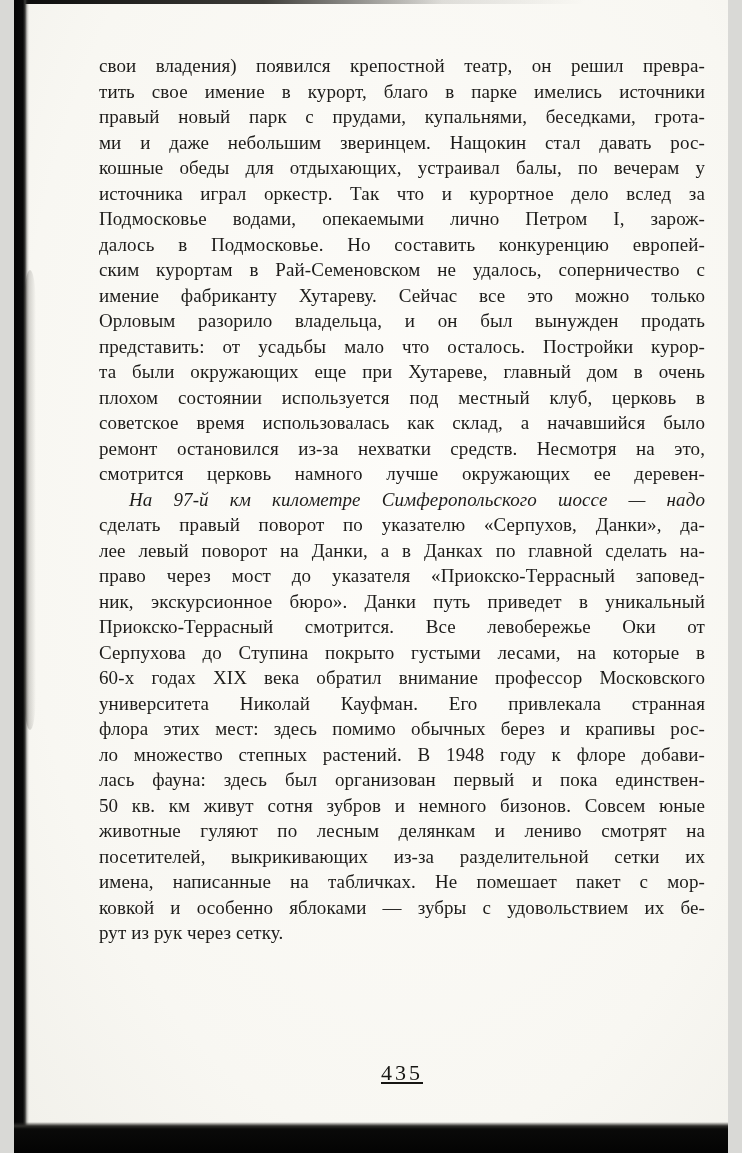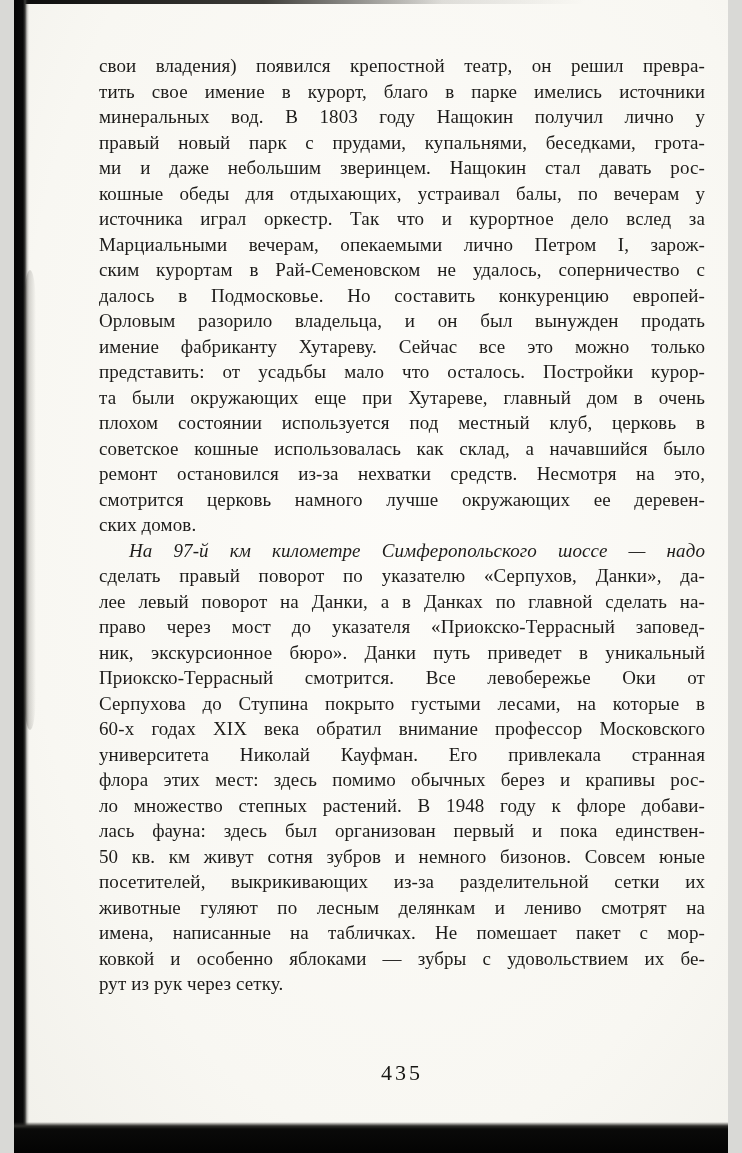--- a/index.html
+++ b/index.html
@@ -72,69 +72,68 @@
   .line.indent { text-indent: 30px; font-style: italic; }
   .page-number {
     position: absolute;
     left: 85px;
     top: 1060px;
     width: 606px;
     text-align: center;
     font-size: 22px;
     letter-spacing: 3px;
     color: #161512;
+    text-decoration: underline;
   }
 </style>
 </head>
 <body>
 
 <div class="page">
   <div class="edge-top"></div>
   <div class="edge-left"></div>
   <div class="edge-left-smudge"></div>
   <div class="edge-bottom"></div>
 
   <div class="text-block">
       <div class="paragraph">
         <div class="line">свои владения) появился крепостной театр, он решил превра-</div>
         <div class="line">тить свое имение в курорт, благо в парке имелись источники</div>
-        <div class="line">минеральных вод. В 1803 году Нащокин получил лично у</div>
         <div class="line">правый новый парк с прудами, купальнями, беседками, грота-</div>
         <div class="line">ми и даже небольшим зверинцем. Нащокин стал давать рос-</div>
         <div class="line">кошные обеды для отдыхающих, устраивал балы, по вечерам у</div>
         <div class="line">источника играл оркестр. Так что и курортное дело вслед за</div>
-        <div class="line">Марциальными вечерам, опекаемыми лично Петром I, зарож-</div>
+        <div class="line">Подмосковье водами, опекаемыми лично Петром I, зарож-</div>
+        <div class="line">далось в Подмосковье. Но составить конкуренцию европей-</div>
         <div class="line">ским курортам в Рай-Семеновском не удалось, соперничество с</div>
-        <div class="line">далось в Подмосковье. Но составить конкуренцию европей-</div>
+        <div class="line">имение фабриканту Хутареву. Сейчас все это можно только</div>
         <div class="line">Орловым разорило владельца, и он был вынужден продать</div>
-        <div class="line">имение фабриканту Хутареву. Сейчас все это можно только</div>
         <div class="line">представить: от усадьбы мало что осталось. Постройки курор-</div>
         <div class="line">та были окружающих еще при Хутареве, главный дом в очень</div>
         <div class="line">плохом состоянии используется под местный клуб, церковь в</div>
-        <div class="line">советское кошные использовалась как склад, а начавшийся было</div>
+        <div class="line">советское время использовалась как склад, а начавшийся было</div>
         <div class="line">ремонт остановился из-за нехватки средств. Несмотря на это,</div>
         <div class="line">смотрится церковь намного лучше окружающих ее деревен-</div>
-        <div class="line last">ских домов.</div>
       </div>
       <div class="paragraph">
         <div class="line indent">На 97-й км километре Симферопольского шоссе — надо</div>
         <div class="line">сделать правый поворот по указателю «Серпухов, Данки», да-</div>
         <div class="line">лее левый поворот на Данки, а в Данках по главной сделать на-</div>
         <div class="line">право через мост до указателя «Приокско-Террасный заповед-</div>
         <div class="line">ник, экскурсионное бюро». Данки путь приведет в уникальный</div>
         <div class="line">Приокско-Террасный смотрится. Все левобережье Оки от</div>
         <div class="line">Серпухова до Ступина покрыто густыми лесами, на которые в</div>
         <div class="line">60-х годах XIX века обратил внимание профессор Московского</div>
         <div class="line">университета Николай Кауфман. Его привлекала странная</div>
         <div class="line">флора этих мест: здесь помимо обычных берез и крапивы рос-</div>
         <div class="line">ло множество степных растений. В 1948 году к флоре добави-</div>
         <div class="line">лась фауна: здесь был организован первый и пока единствен-</div>
         <div class="line">50 кв. км живут сотня зубров и немного бизонов. Совсем юные</div>
+        <div class="line">животные гуляют по лесным делянкам и лениво смотрят на</div>
         <div class="line">посетителей, выкрикивающих из-за разделительной сетки их</div>
-        <div class="line">животные гуляют по лесным делянкам и лениво смотрят на</div>
         <div class="line">имена, написанные на табличках. Не помешает пакет с мор-</div>
         <div class="line">ковкой и особенно яблоками — зубры с удовольствием их бе-</div>
         <div class="line last">рут из рук через сетку.</div>
       </div>
     </div>
 
   <div class="page-number">435</div>
 </div>
 
 </body></html>

